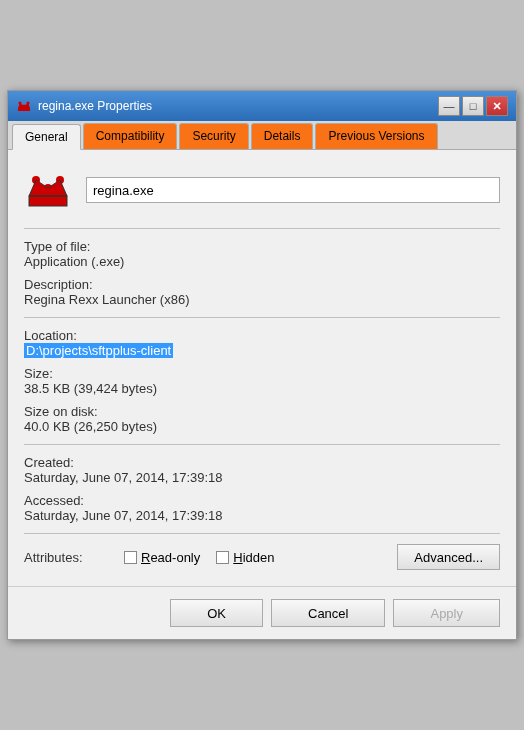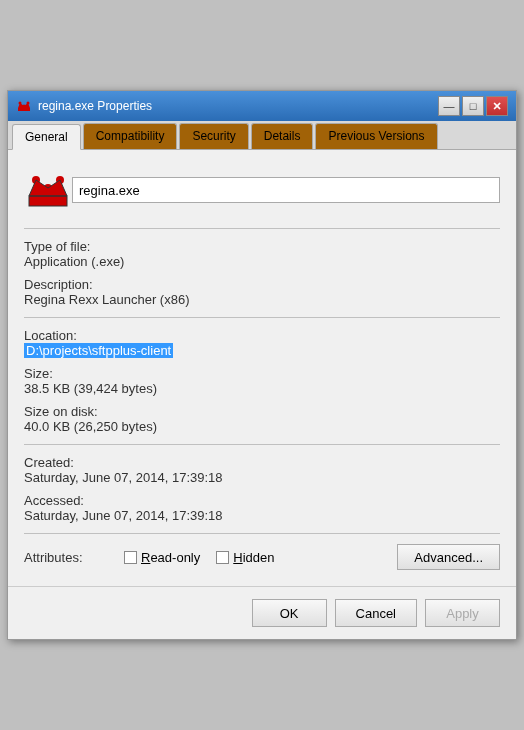--- a/index.html
+++ b/index.html
@@ -66,42 +66,42 @@
       display: flex;
       background: #d8d8d8;
       border-bottom: 1px solid #aaa;
       padding-top: 2px;
       padding-left: 4px;
     }
     .tab {
       padding: 5px 12px;
       border: 1px solid #aaa;
       border-bottom: none;
-      background: #a16207;
+      background: #f97316;
       cursor: pointer;
       font-size: 12px;
       margin-right: 2px;
       border-radius: 3px 3px 0 0;
     }
     .tab.active {
       background: #f0f0f0;
       border-bottom: 1px solid #f0f0f0;
       font-weight: normal;
       position: relative;
       top: 1px;
       z-index: 1;
     }
     .content {
       padding: 16px;
       background: #f0f0f0;
     }
     .file-header {
       display: flex;
       align-items: center;
-      gap: 0;
+      gap: 14px;
       margin-bottom: 14px;
     }
     .file-icon {
       width: 48px;
       height: 48px;
     }
     .file-name-input {
       flex: 1;
       padding: 3px 6px;
       border: 1px solid #aaa;
@@ -179,21 +179,21 @@
     }
     .footer {
       display: flex;
       justify-content: flex-end;
       gap: 8px;
       padding: 12px 16px;
       background: #f0f0f0;
       border-top: 1px solid #ccc;
     }
     .footer-btn {
-      padding: 5px 20px;
+      padding: 5px 36px;
       border: 1px solid #aaa;
       background: linear-gradient(to bottom, #f8f8f8, #e0e0e0);
       cursor: pointer;
       font-size: 13px;
       min-width: 75px;
       height: 28px;
     }
     .footer-btn.disabled {
       color: #aaa;
       cursor: default;

